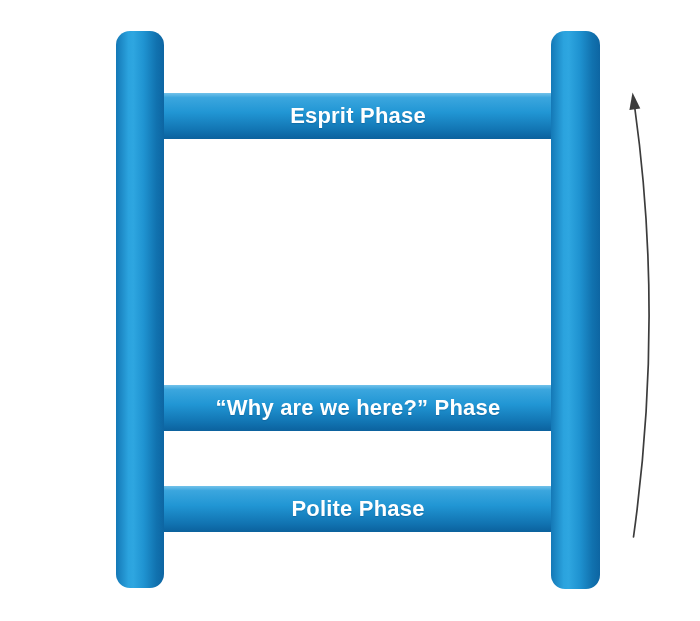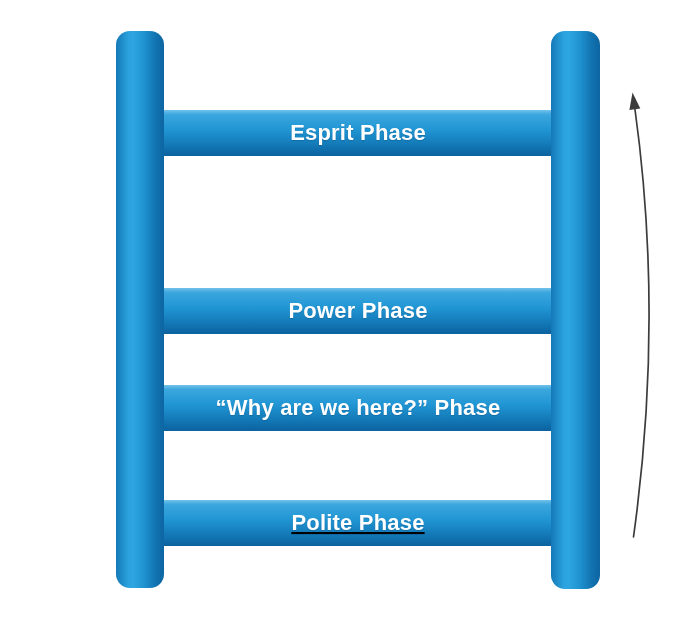--- a/index.html
+++ b/index.html
@@ -46,25 +46,25 @@
       #3ba6de 10%,
       #2196d4 42%,
       #1173b1 82%,
       #0d67a4 94%,
       #0c629d 100%);
     z-index: 2;
     display: flex;
     align-items: center;
     justify-content: center;
   }
-  .rung-1 { top: 110px; }
+  .rung-1 { top: 93px; }
   .rung-2 { top: 190px; }
   .rung-3 { top: 288px; }
   .rung-4 { top: 385px; align-items: center; }
-  .rung-5 { top: 500px; text-decoration: underline; }
+  .rung-5 { top: 486px; }
 
   .rung-label {
     color: #ffffff;
     font-size: 22px;
     font-weight: bold;
     letter-spacing: 0.2px;
     text-shadow: 0 1px 1px rgba(9, 74, 122, 0.35);
     white-space: nowrap;
   }
 
@@ -83,23 +83,20 @@
 <body>
 
 <div class="canvas">
 
   <div class="rail left"></div>
   <div class="rail right"></div>
 
   <div class="rung rung-1">
     <span class="rung-label">Esprit Phase</span>
   </div>
-  <div class="rung rung-3">
-    <span class="rung-label">Power Phase</span>
-  </div>
   <div class="rung rung-4">
     <span class="rung-label">“Why are we here?” Phase</span>
   </div>
   <div class="rung rung-5">
     <span class="rung-label">Polite Phase</span>
   </div>
 
   <svg class="arrow-svg" viewBox="0 0 700 621" xmlns="http://www.w3.org/2000/svg">
     <path d="M 633.5 537 Q 664 318 634.8 108" fill="none" stroke="#3c3c3c" stroke-width="1.7" stroke-linecap="round"></path>
     <polygon points="632.5,92.5 640.3,108.6 629.4,110.1" fill="#3c3c3c"></polygon>

